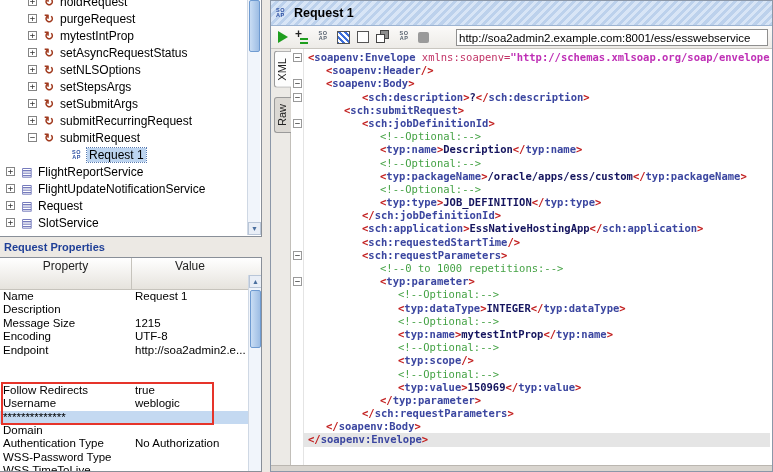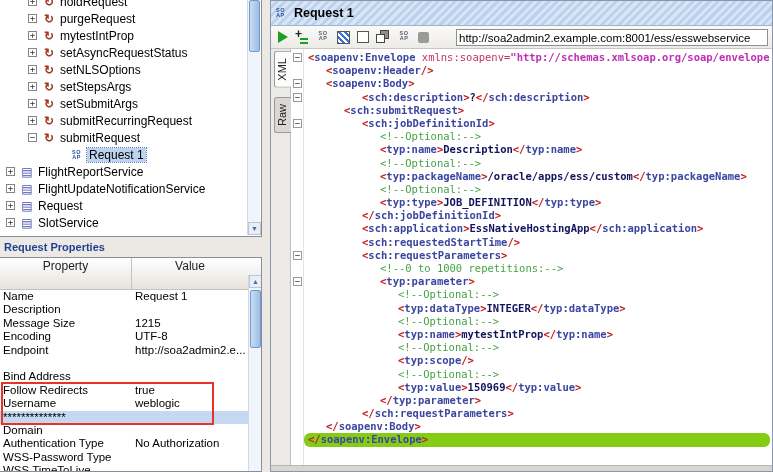--- a/index.html
+++ b/index.html
@@ -85,21 +85,21 @@
   .v-tab { writing-mode:vertical-rl; transform:rotate(180deg); font-size:11px; color:#222;
     border:1px solid #9a9a9a; padding:6px 1px; text-align:center; margin-left:3px; border-radius:0 3px 3px 0; }
   #tab-xml { position:absolute; top:2px; left:0; background:#fdfdfd; border-left:none; width:17px; }
   #tab-raw { position:absolute; top:48px; left:0; background:#dbd8d3; border-left:none; width:17px; }
   #gutter { position:absolute; left:20px; top:0; width:13px; height:100%; background:#ffffff; border-right:1px solid #e4e4e4; }
   .fold { position:absolute; left:2px; width:9px; height:9px; border:1px solid #9a9a9a; background:#fff;
     font-size:9px; line-height:7px; text-align:center; color:#333; font-family:"DejaVu Sans Mono",monospace; }
   #xml-body { position:absolute; left:33px; top:2px; width:466px; height:410px; overflow:hidden;
     font-family:"DejaVu Sans Mono",monospace; font-size:10.5px; }
   .xline { height:13.2px; line-height:13.2px; white-space:pre; }
-  .xline.hl { background:#84cc16;border-radius:6px; }
+  .xline.hl { background:#e5e5e5; }
   .xb { color:#c21f1f; font-weight:bold; }
   .xn { color:#3b46a0; font-weight:bold; }
   .xa { color:#c13366;margin-top:8px; }
   .xv { color:#bf30b6; font-weight:bold; }
   .xc { color:#44a244; }
   .xt { color:#14145e; font-weight:bold; }
   #frame-bottom { position:absolute; left:0; bottom:0; width:100%; height:6px; background:#d9d5cf; border-top:1px solid #bab6b0; }
 </style>
 </head>
 <body>
@@ -212,21 +212,20 @@
           <span class="c2">UTF-8</span>
         </div>
         <div class="prop-row">
           <span class="c1">Endpoint</span>
           <span class="c2">http://soa2admin2.e...</span>
         </div>
         <div class="prop-row">
           <span class="c2"></span>
         </div>
         <div class="prop-row">
-          <span class="c1">Bind Address</span>
           <span class="c2"></span>
         </div>
         <div class="prop-row">
           <span class="c1">Follow Redirects</span>
           <span class="c2">true</span>
         </div>
         <div class="prop-row">
           <span class="c1">Username</span>
           <span class="c2">weblogic</span>
         </div>

